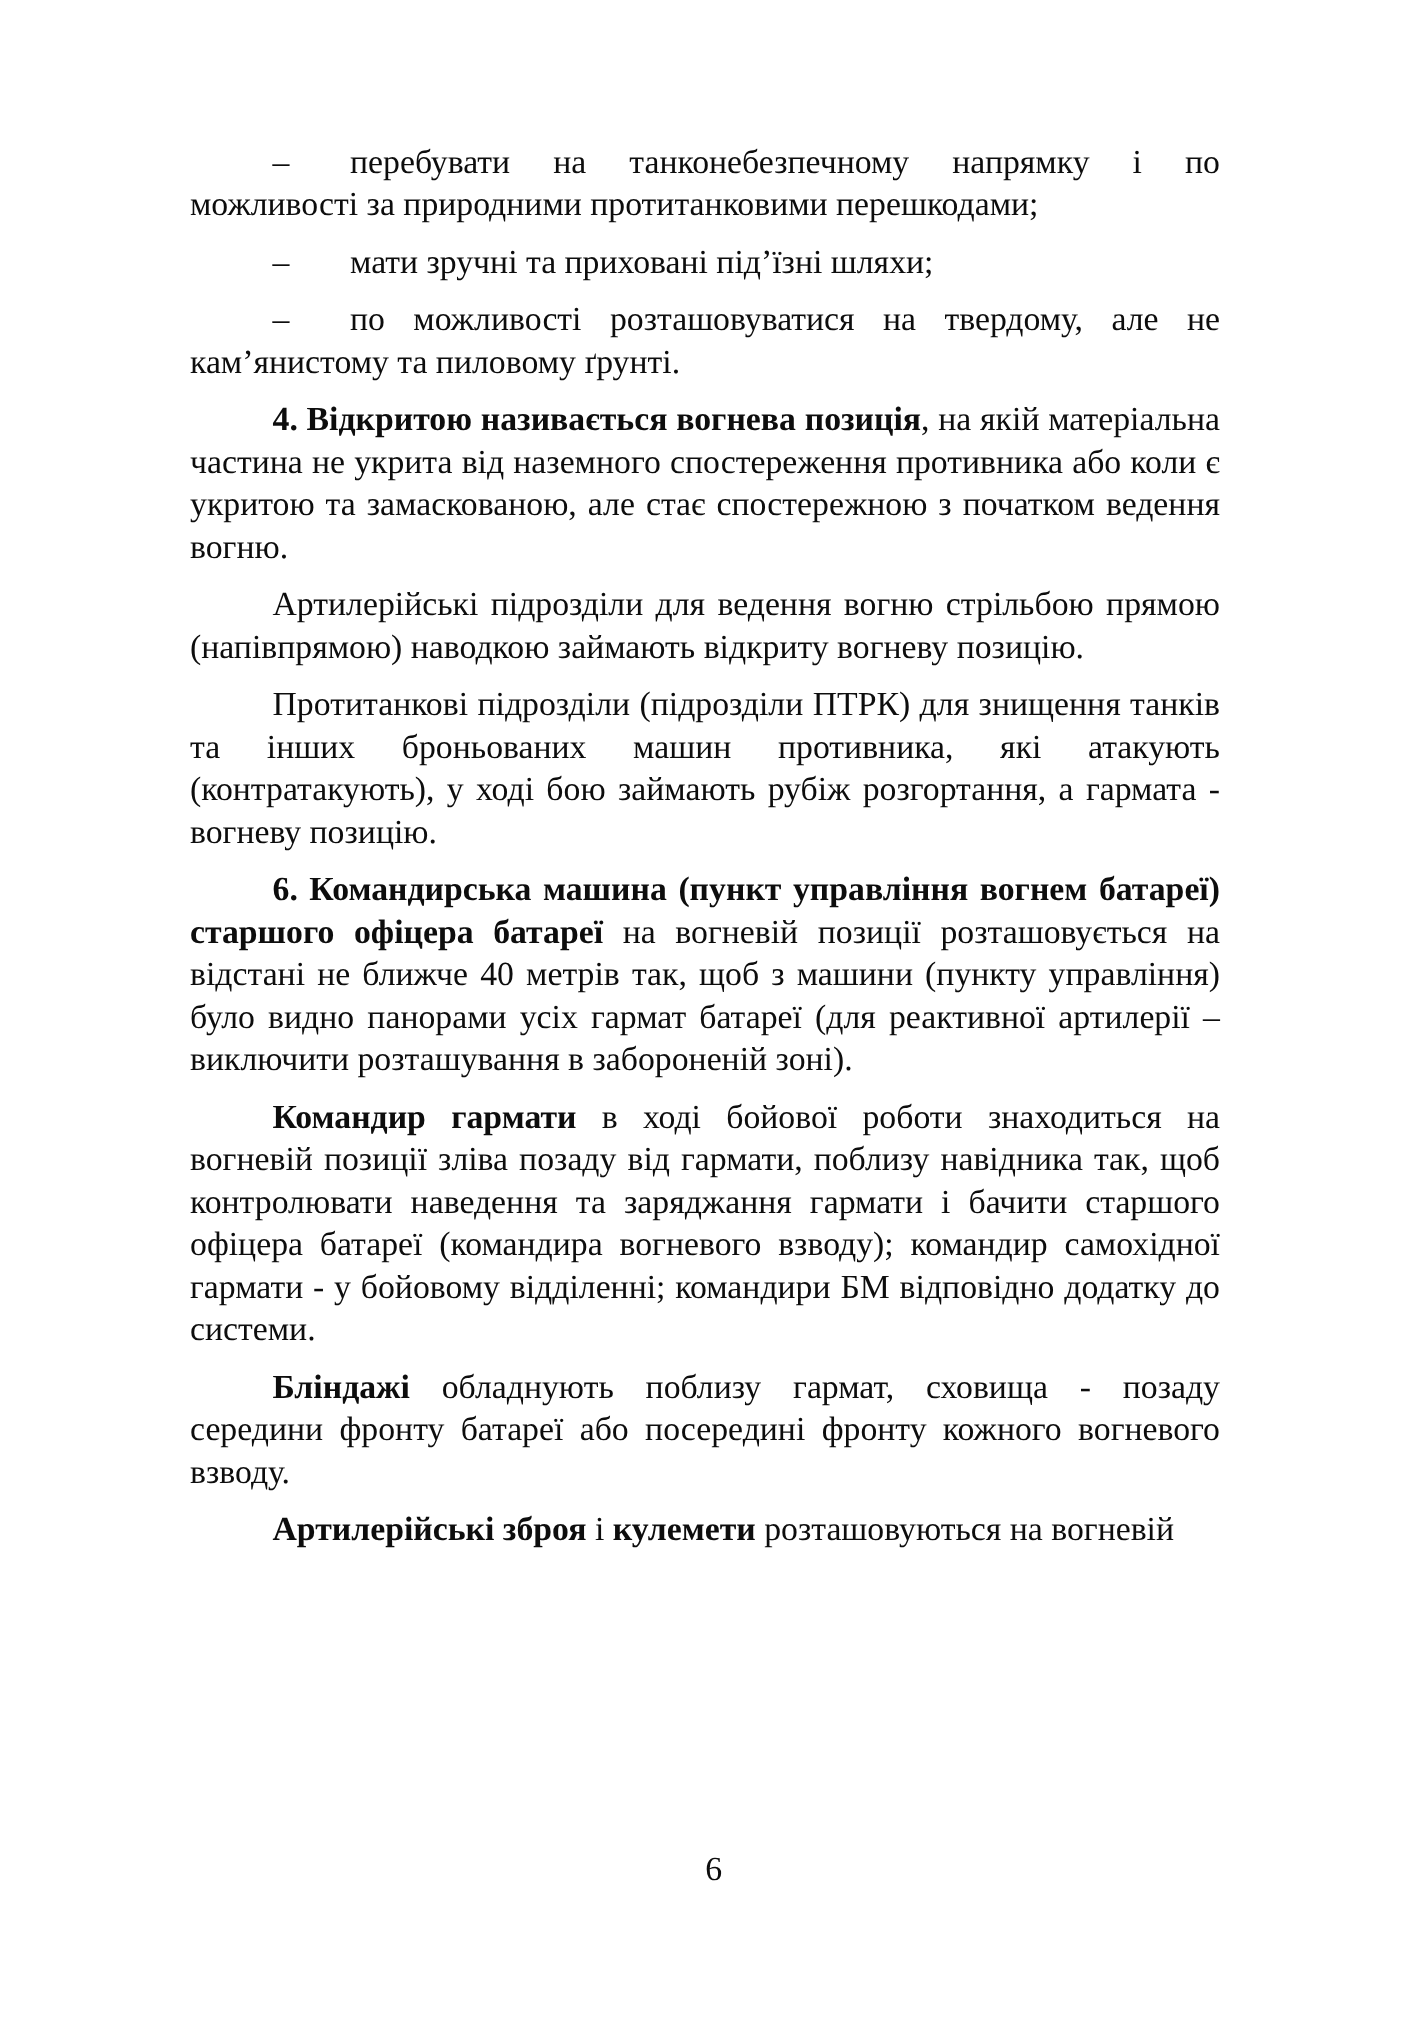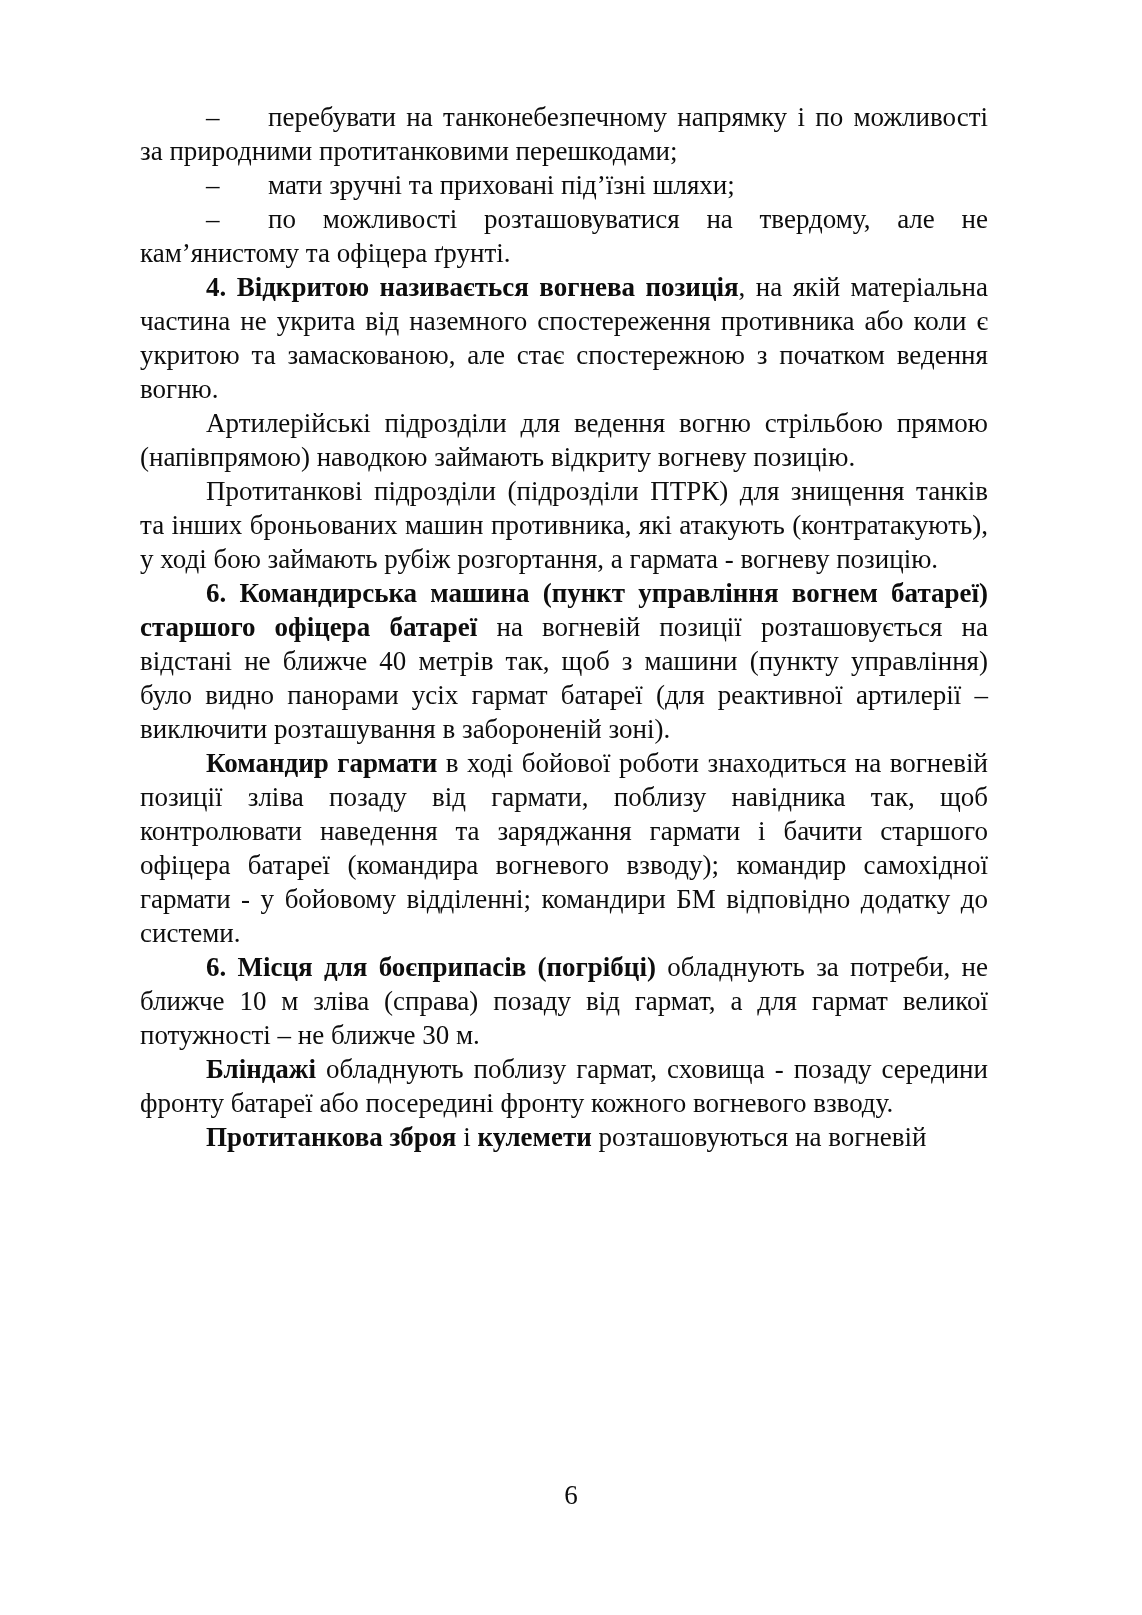--- a/index.html
+++ b/index.html
@@ -19,21 +19,21 @@
   .textblock {
     position: absolute;
     left: 140px;
     top: 100px;
     width: 848px;
     font-size: 27px;
     line-height: 34px;
     text-align: justify;
   }
   p.para {
-    margin: 0;
+    margin: 12px;
     padding: 0;
     text-indent: 66px;
   }
   .marker {
     display: inline-block;
     width: 62px;
     text-indent: 0;
   }
   .b {
     font-weight: bold;
@@ -52,36 +52,35 @@
 <body>
 
 <div class="page">
   <div class="textblock">
 
     <p class="para"><span class="marker">–</span><span>перебувати на танконебезпечному напрямку і по можливості за природними протитанковими перешкодами;</span></p>
 
     <p class="para"><span class="marker">–</span><span>мати зручні та приховані під’їзні шляхи;</span></p>
 
 
-    <p class="para"><span class="marker">–</span><span>по можливості розташовуватися на твердому, але не кам’янистому та офіцера ґрунті.</span></p>
+    <p class="para"><span class="marker">–</span><span>по можливості розташовуватися на твердому, але не кам’янистому та пиловому ґрунті.</span></p>
 
     <p class="para"><span class="b">4. Відкритою називається вогнева позиція</span><span>, на якій матеріальна частина не укрита від наземного спостереження противника або коли є укритою та замаскованою, але стає спостережною з початком ведення вогню.</span></p>
 
     <p class="para"><span>Артилерійські підрозділи для ведення вогню стрільбою прямою (напівпрямою) наводкою займають відкриту вогневу позицію.</span></p>
 
     <p class="para"><span>Протитанкові підрозділи (підрозділи ПТРК) для знищення танків та інших броньованих машин противника, які атакують (контратакують), у ході бою займають рубіж розгортання, а гармата - вогневу позицію.</span></p>
 
 
     <p class="para"><span class="b">6. Командирська машина (пункт управління вогнем батареї) старшого офіцера батареї</span><span> на вогневій позиції розташовується на відстані не ближче 40 метрів так, щоб з машини (пункту управління) було видно панорами усіх гармат батареї (для реактивної артилерії – виключити розташування в забороненій зоні).</span></p>
 
 
     <p class="para"><span class="b">Командир гармати</span><span> в ході бойової роботи знаходиться на вогневій позиції зліва позаду від гармати, поблизу навідника так, щоб контролювати наведення та заряджання гармати і бачити старшого офіцера батареї (командира вогневого взводу); командир самохідної гармати - у бойовому відділенні; командири БМ відповідно додатку до системи.</span></p>
 
-    <p class="para"><span class="b">6. Місця для боєприпасів (погрібці)</span><span> обладнують за потреби, не ближче 10 м зліва (справа) позаду від гармат, а для гармат великої потужності – не ближче 30 м.</span></p>
 
     <p class="para"><span class="b">Бліндажі</span><span> обладнують поблизу гармат, сховища - позаду середини фронту батареї або посередині фронту кожного вогневого взводу.</span></p>
 
-    <p class="para"><span class="b">Протитанкова зброя</span><span> і </span><span class="b">кулемети</span><span> розташовуються на вогневій</span></p>
+    <p class="para"><span class="b">Артилерійські зброя</span><span> і </span><span class="b">кулемети</span><span> розташовуються на вогневій</span></p>
 
   </div>
 
   <div class="page-number">6</div>
 </div>
 
 </body></html>

